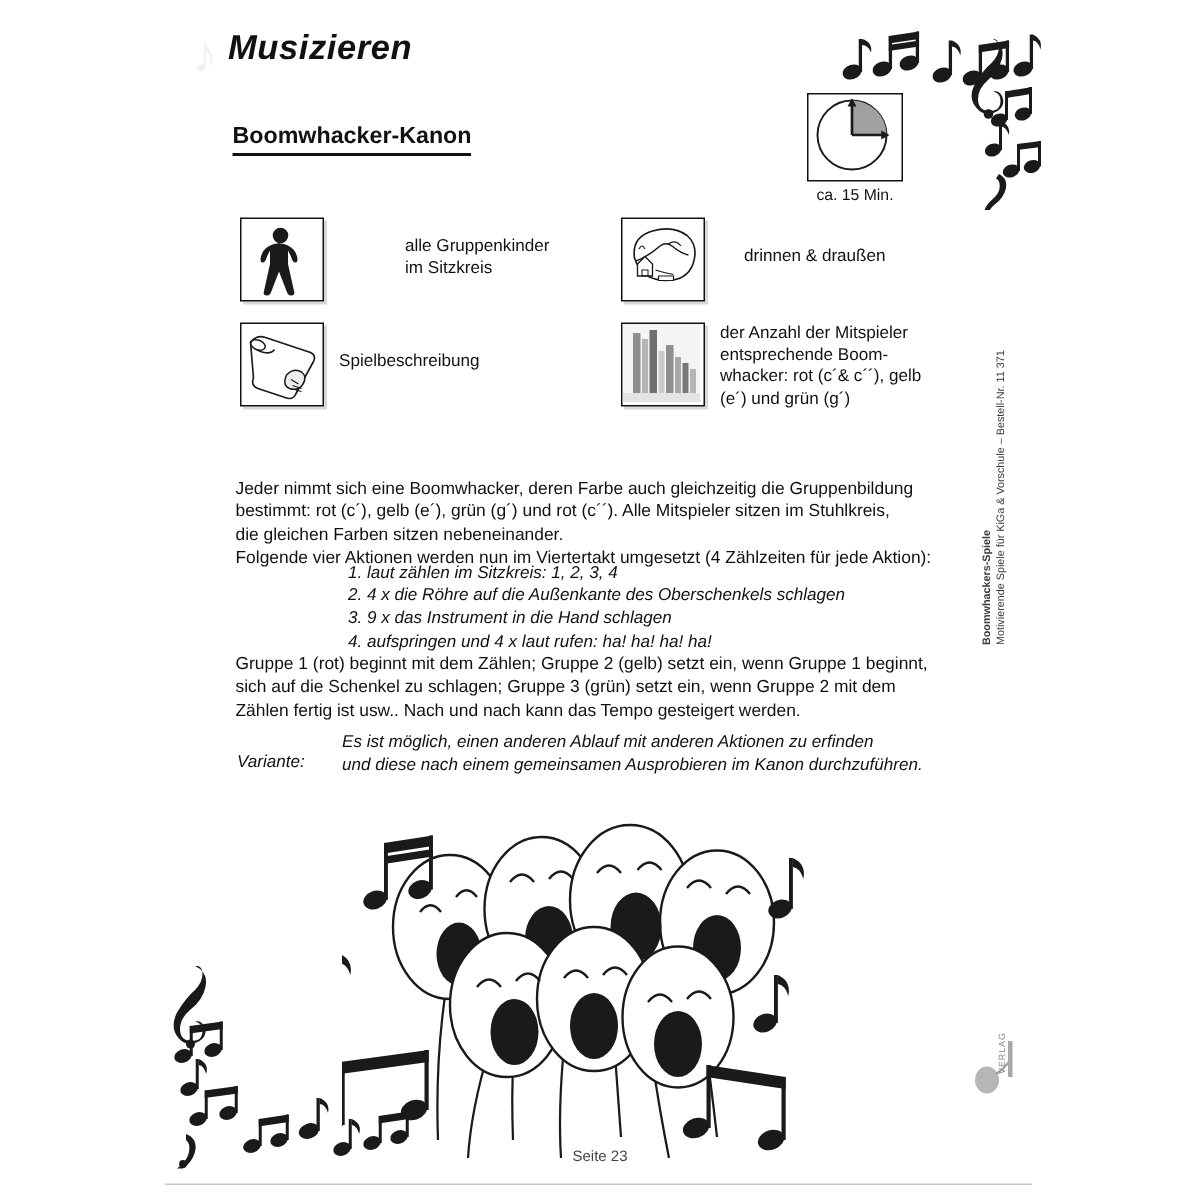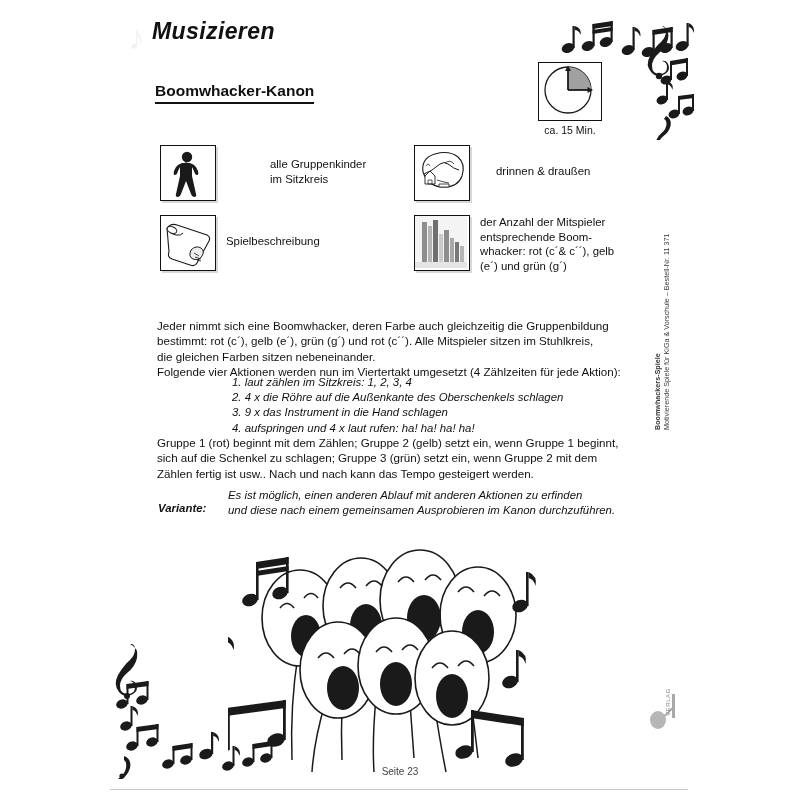--- a/index.html
+++ b/index.html
@@ -98,21 +98,21 @@
     left: 232px; top: 375px;
     font-size: 11.4px;
     line-height: 15.2px;
     font-style: italic;
     color: #111;
   }
   .variant-label {
     position: absolute;
     left: 158px; top: 502px;
     font-size: 11.4px;
-    font-weight: bold;
+    font-weight: normal;
     font-style: italic;
     color: #111;
   }
   .variant-text {
     position: absolute;
     left: 228px; top: 488px;
     font-size: 11.4px;
     line-height: 15.4px;
     font-style: italic;
     color: #111;

